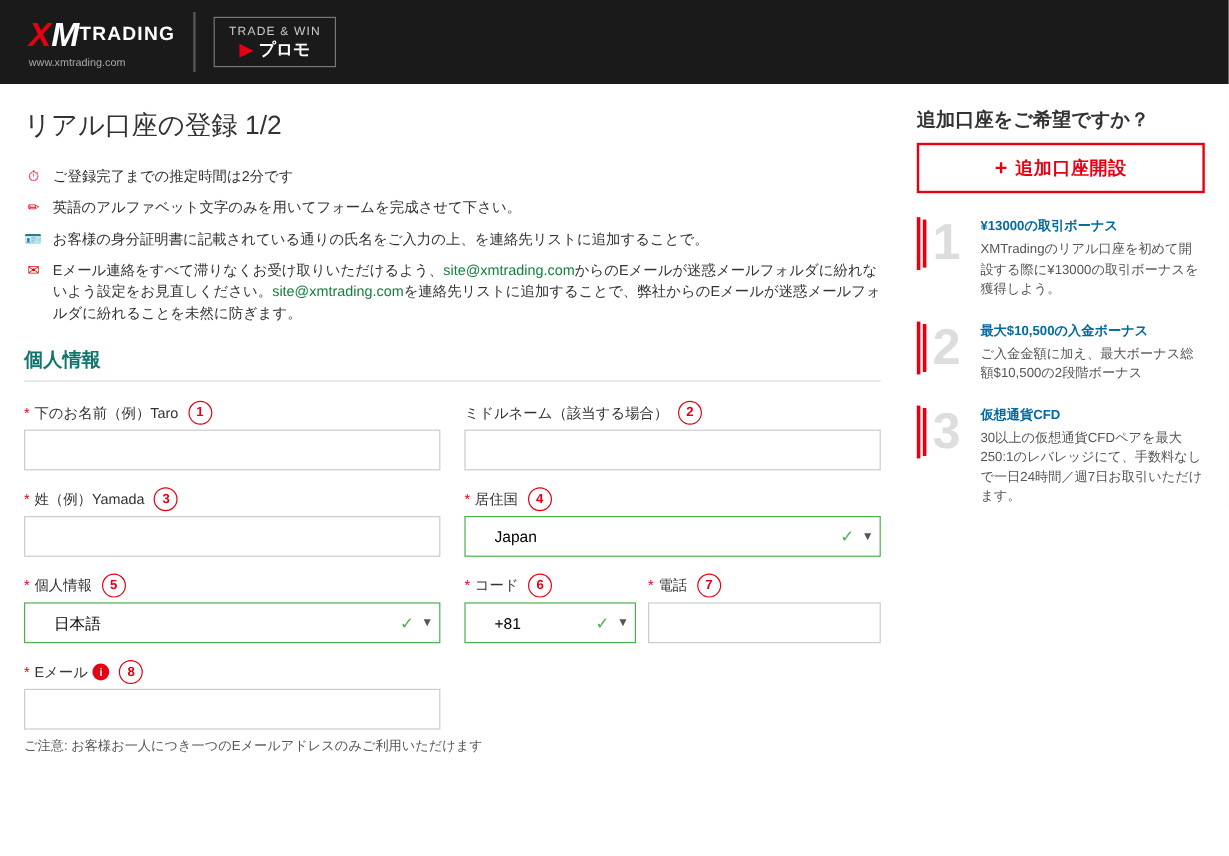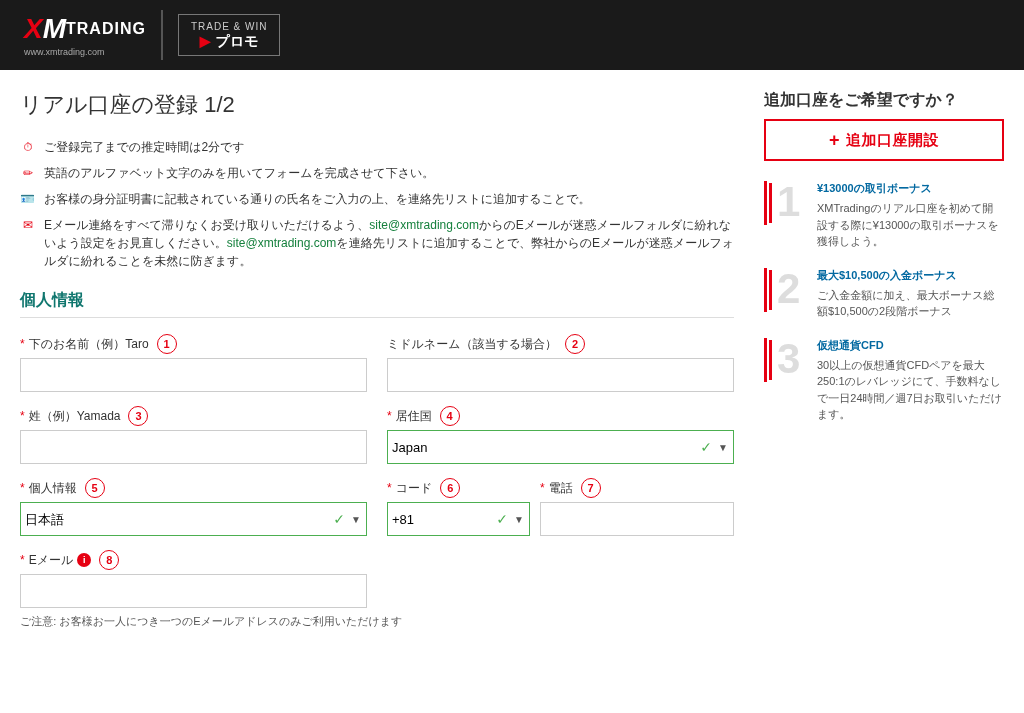--- a/index.html
+++ b/index.html
@@ -195,21 +195,21 @@
     }
     .form-select-wrap {
       position: relative;
       display: flex;
       align-items: center;
     }
     .form-select {
       width: 100%;
       height: 34px;
       border: 1px solid #4caf50;
-      padding: 0 30px 0 4px;
+      padding: 0 30px 0 24px;
       font-size: 13px;
       outline: none;
       background: #fff;
       appearance: none;
       -webkit-appearance: none;
       cursor: pointer;
     }
     .select-check {
       position: absolute;
       right: 22px;

